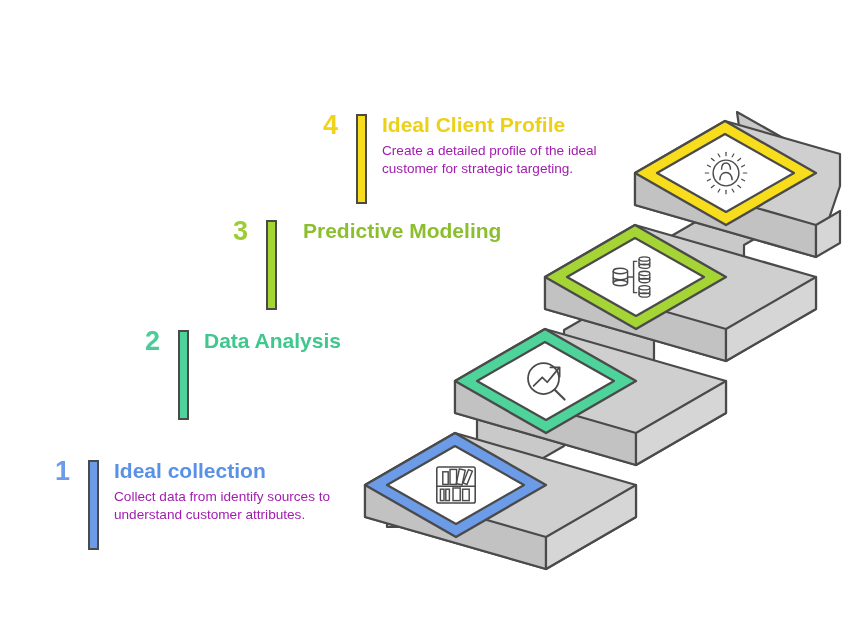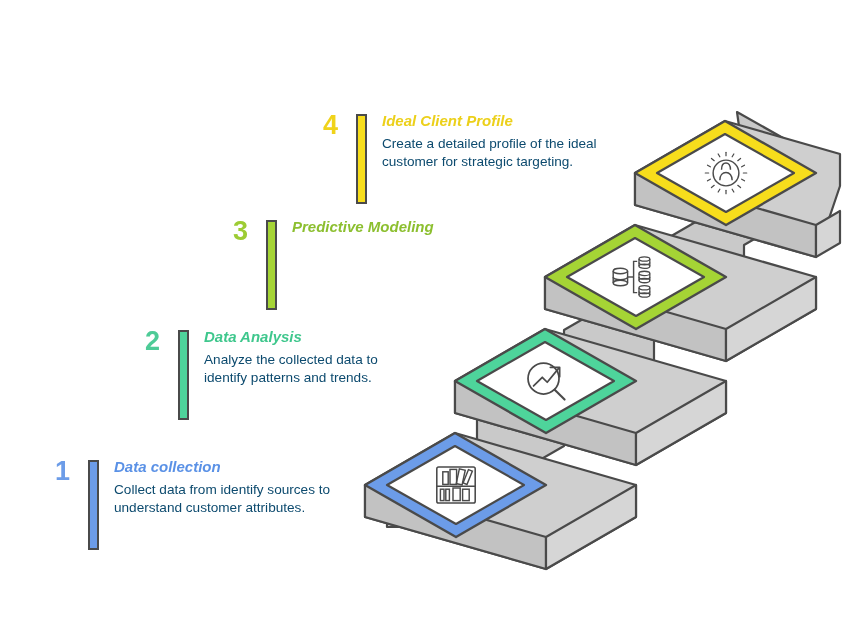--- a/index.html
+++ b/index.html
@@ -40,44 +40,43 @@
     flex: 0 0 11px;
     border: 2px solid #4a4a4a;
     margin-left: 18px;
     margin-top: 2px;
   }
   .step-body {
     margin-left: 17px;
     padding-top: 0px;
   }
   .step-title {
-    font-size: 15px;
+    font-size: 21px;
     font-weight: bold;
     line-height: 1.2;
     margin: 0 0 5px 0;
     white-space: nowrap;
-    font-style: italic;
   }
   .step-desc {
     font-size: 13.6px;
-    color: #0c4a6e;
+    color: #a21caf;
     line-height: 1.32;
     margin: 0;
     max-width: 245px;
   }
 
   
   #text-step-1 { left: 28px;  top: 458px; }
   #text-step-2 { left: 118px; top: 328px; }
   #text-step-3 { left: 206px; top: 218px; }
   #text-step-4 { left: 296px; top: 112px; }
 
   #text-step-1 .step-body { margin-left: 15px; }
   #text-step-2 .step-body { margin-left: 15px; }
-  #text-step-3 .step-body { margin-left: 15px; }
+  #text-step-3 .step-body { margin-left: 26px; }
   #text-step-4 .step-body { margin-left: 15px; }
 </style>
 </head>
 <body>
 
 <div id="stage">
 
   <svg id="iso-svg" viewBox="0 0 852 630">
     <defs>
 
@@ -258,26 +257,25 @@
     <div class="step-body">
       <div class="step-title" style="color:#8cbf2f">Predictive Modeling</div>
     </div>
   </div>
 
   <div class="step-text" id="text-step-2">
     <div class="step-number" style="color:#4ecb97">2</div>
     <div class="accent-bar" style="background:#4ed49b"></div>
     <div class="step-body">
       <div class="step-title" style="color:#3fc78d">Data Analysis</div>
-      <div class="step-desc" style="max-width:200px">Analyze the collected data to identify patterns and trends.</div>
     </div>
   </div>
 
   <div class="step-text" id="text-step-1">
     <div class="step-number" style="color:#6c9ce8">1</div>
     <div class="accent-bar" style="background:#6c9ce8"></div>
     <div class="step-body">
-      <div class="step-title" style="color:#5a91e6">Data collection</div>
+      <div class="step-title" style="color:#5a91e6">Ideal collection</div>
       <div class="step-desc" style="max-width:240px">Collect data from identify sources to understand customer attributes.</div>
     </div>
   </div>
 
 </div>
 
 </body></html>

